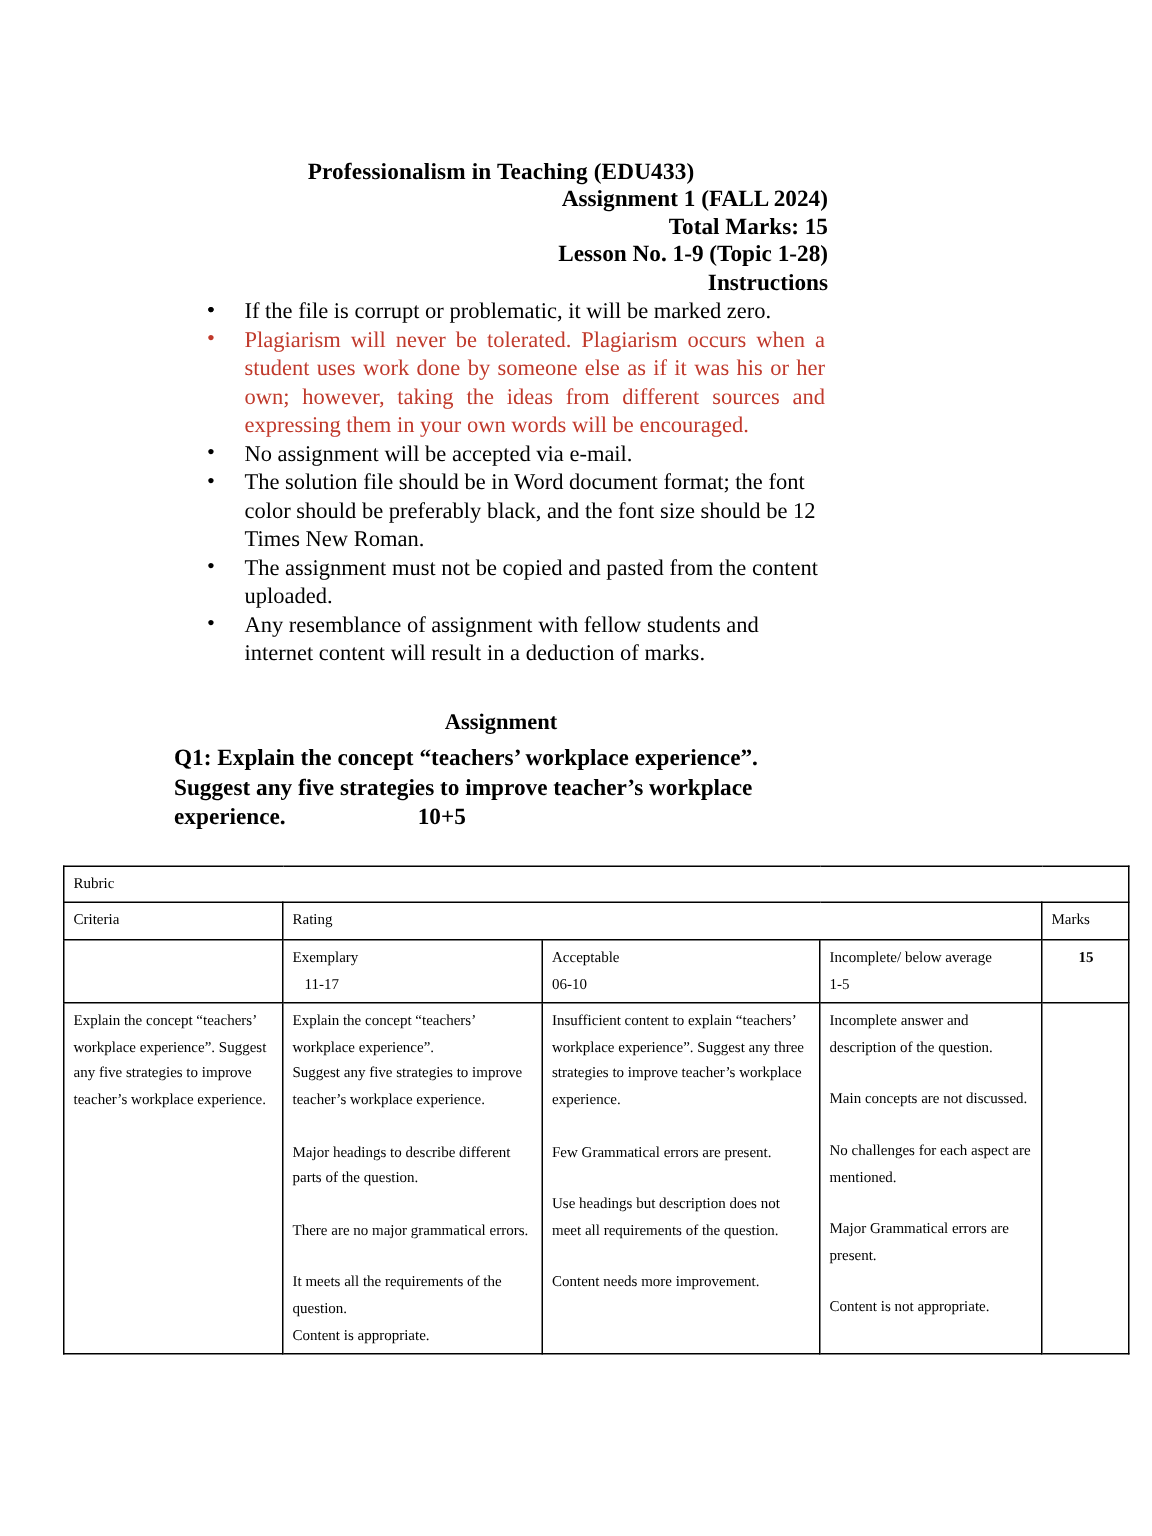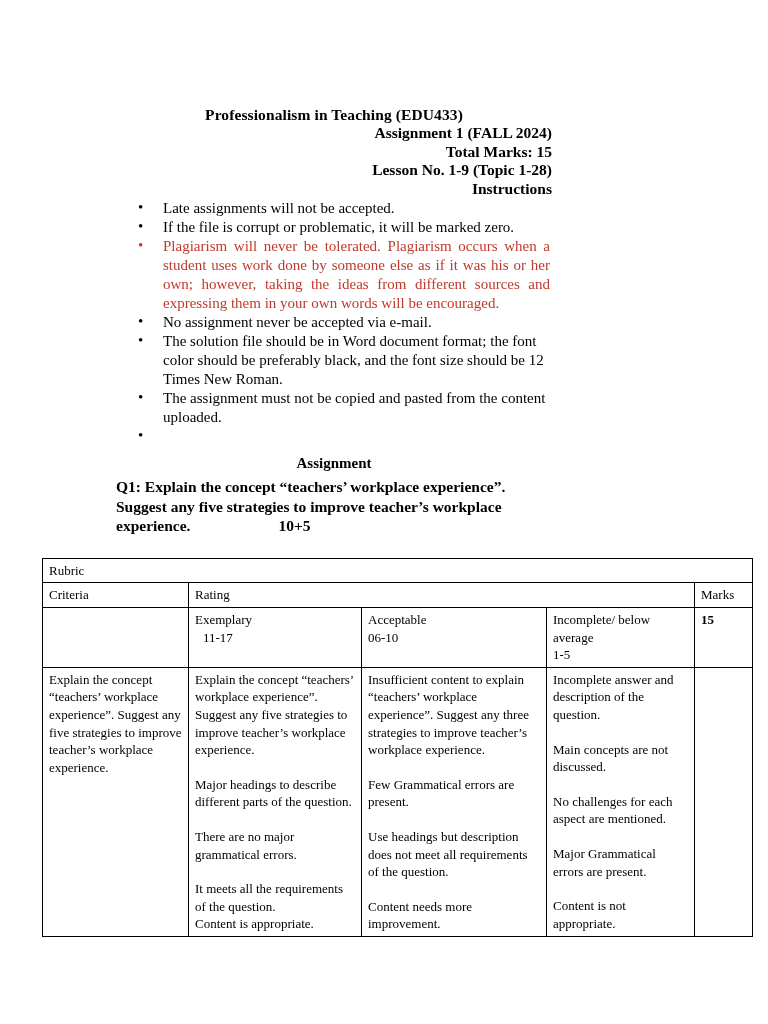--- a/index.html
+++ b/index.html
@@ -84,21 +84,21 @@
     width: 88px;
   }
   .rubric-wrap {
     margin: 22px 0 0 24px;
     width: 710px;
   }
   table.rubric {
     border-collapse: collapse;
     width: 710px;
     table-layout: fixed;
-    font-size: 13px;
+    font-size: 10px;
   }
   table.rubric td, table.rubric th {
     border: 1.2px solid #000000;
     vertical-align: top;
     padding: 3px 5px 3px 6px;
     line-height: 17.6px;
     font-weight: normal;
     text-align: left;
   }
   .c-criteria { width: 146px; }
@@ -115,21 +115,21 @@
     text-align: center;
     font-weight: bold;
     padding: 2px 4px;
   }
   .row-levels td {
     font-weight: bold;
     vertical-align: top;
     border-radius: 17px;
   }
   .row-levels td.num-cell {
-    text-align: left;
+    text-align: center;
     font-weight: bold;
   }
   .lvl-name { display: block; }
   .lvl-range { display: block; }
   .lvl-range.indent { padding-left: 8px; }
   .body-cell p {
     margin: 0;
   }
   .body-cell p.gap {
     margin-top: 17px;
@@ -146,44 +146,44 @@
     <div class="title">Professionalism in Teaching (EDU433)</div>
 
     <div class="meta-line">Assignment 1  (FALL 2024)</div>
     <div class="meta-line">Total Marks: 15</div>
     <div class="meta-line">Lesson No. 1-9 (Topic 1-28)</div>
     <div class="meta-line">Instructions</div>
 
     <ul class="instructions">
       <li>
         <span class="bullet">•</span>
-        <span>Late assignments will not be accepted.</span>
       </li>
       <li>
         <span class="bullet">•</span>
         <span>If the file is corrupt or problematic, it will be marked zero.</span>
       </li>
       <li class="red">
         <span class="bullet">•</span>
         <span>Plagiarism will never be tolerated. Plagiarism occurs when a student uses work done by someone else as if it was his or her own; however, taking the ideas from different sources and expressing them in your own words will be encouraged.</span>
       </li>
       <li>
         <span class="bullet">•</span>
-        <span>No assignment never be accepted via e-mail.</span>
+        <span>No assignment will be accepted via e-mail.</span>
       </li>
       <li>
         <span class="bullet">•</span>
         <span>The solution file should be in Word document format; the font color should be preferably black, and the font size should be 12 Times New Roman.</span>
       </li>
       <li>
         <span class="bullet">•</span>
         <span>The assignment must not be copied and pasted from the content uploaded.</span>
       </li>
       <li>
         <span class="bullet">•</span>
+        <span>Any resemblance of assignment with fellow students and internet content will result in a deduction of marks.</span>
       </li>
     </ul>
 
     <div class="assignment-heading">Assignment</div>
 
     <div class="question">
       <span>Q1: Explain the concept “teachers’ workplace experience”. Suggest any five strategies to improve teacher’s workplace experience.</span><span class="marks-spacer"></span><span>10+5</span>
     </div>
 
   </div>

